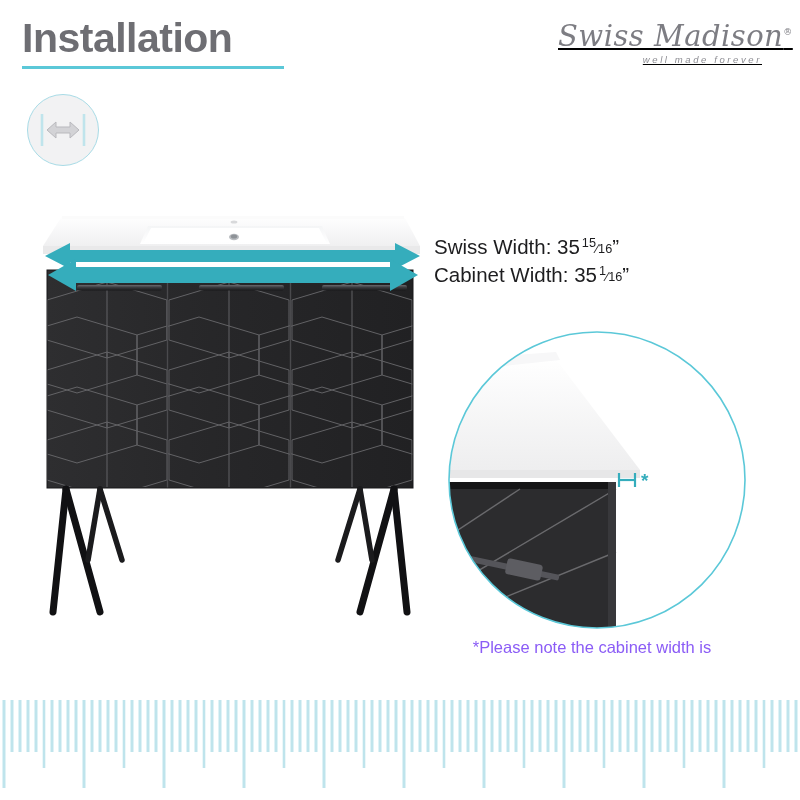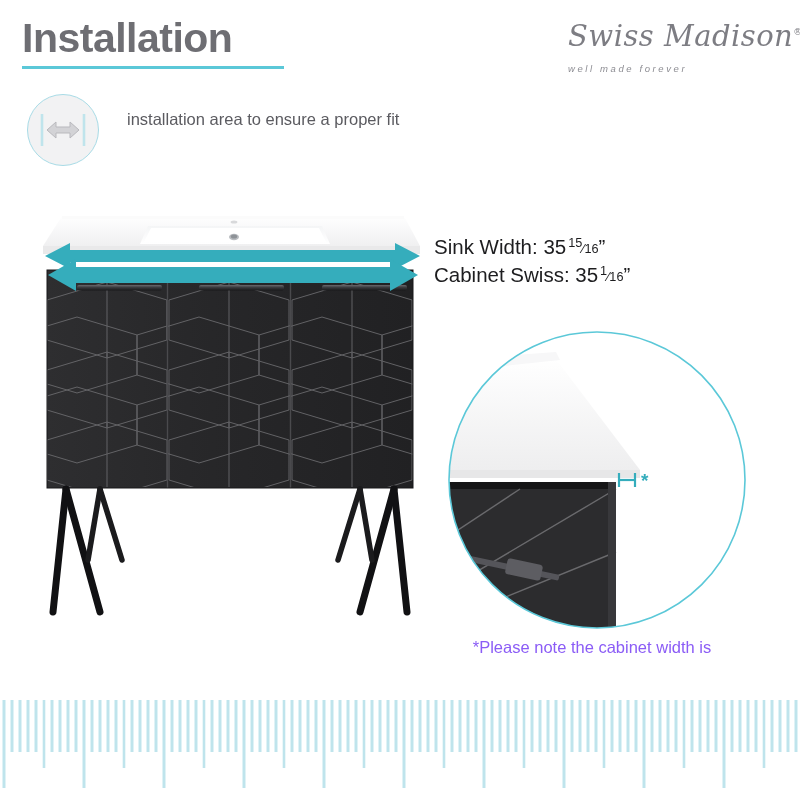--- a/index.html
+++ b/index.html
@@ -36,45 +36,47 @@
     left: 22px;
     top: 66px;
     width: 262px;
     height: 3px;
     background: #5bc8d8;
   }
 
   
   .logo {
     position: absolute;
-    right: 22px;
+    right: 32px;
     top: 22px;
     width: 210px;
     height: 52px;
+    text-align: right;
+    text-decoration: underline;
   }
   .logo-main {
     font-family: "DejaVu Serif", serif;
     font-style: italic;
     font-size: 29px;
     color: #7d7d83;
     letter-spacing: 0.5px;
     line-height: 1;
     white-space: nowrap;
   }
   .logo-reg {
     font-size: 9px;
     vertical-align: super;
   }
   .logo-tagline {
     font-family: "Liberation Sans", sans-serif;
     font-style: italic;
     font-size: 9.5px;
     color: #8d8d93;
     letter-spacing: 2.6px;
-    margin-top: 12px;
+    margin-top: 3px;
     margin-right: 6px;
   }
 
   
   .measure-icon {
     position: absolute;
     left: 27px;
     top: 94px;
     width: 72px;
     height: 72px;
@@ -149,21 +151,20 @@
 
   <div class="measure-icon">
     <svg width="70" height="70" viewBox="0 0 70 70">
       <line x1="14" y1="19" x2="14" y2="51" stroke="#bfe4ec" stroke-width="2.6"></line>
       <line x1="56" y1="19" x2="56" y2="51" stroke="#bfe4ec" stroke-width="2.6"></line>
       <path d="M19 35 L28 27 L28 32 L42 32 L42 27 L51 35 L42 43 L42 38 L28 38 L28 43 Z" fill="#d3d3d6" stroke="#b9b9bd" stroke-width="1"></path>
     </svg>
   </div>
 
   <div class="measure-note">
-    <div>installation area to ensure a proper fit</div>
   </div>
 
   <svg class="vanity" width="800" height="800" viewBox="0 0 800 800">
     <defs>
       <linearGradient id="topGrad" x1="0" y1="0" x2="0" y2="1">
         <stop offset="0%" stop-color="#ffffff"></stop>
         <stop offset="100%" stop-color="#f0f0f1"></stop>
       </linearGradient>
       <linearGradient id="basinGrad" x1="0" y1="0" x2="0" y2="1">
         <stop offset="0%" stop-color="#f4f5f6"></stop>
@@ -287,25 +288,25 @@
       <path d="M45,256 L70,243 L70,250 L395,250 L395,243 L420,256 L395,269 L395,262 L70,262 L70,269 Z" fill="#35adbc"></path>
     </g>
 
     <g>
       <path d="M48,275 L76,259 L76,267 L390,267 L390,259 L418,275 L390,291 L390,283 L76,283 L76,291 Z" fill="#35adbc"></path>
     </g>
   </svg>
 
   <div class="dim-labels">
     <span class="row">
-      <span>Sink Width:</span>
+      <span>Swiss Width:</span>
       <span>35</span><span class="frac"><span class="num">15</span>⁄<span class="den">16</span></span><span class="inch">”</span>
     </span>
     <span class="row">
-      <span>Cabinet Swiss:</span>
+      <span>Cabinet Width:</span>
       <span>35</span><span class="frac"><span class="num">1</span>⁄<span class="den">16</span></span><span class="inch">”</span>
     </span>
   </div>
 
   <svg class="detail-circle" width="800" height="800" viewBox="0 0 800 800">
     <defs>
       <clipPath id="circClip">
           <circle cx="597" cy="480" r="148"></circle>
         </clipPath>
       <linearGradient id="topGrad2" x1="0" y1="0" x2="0" y2="1">

